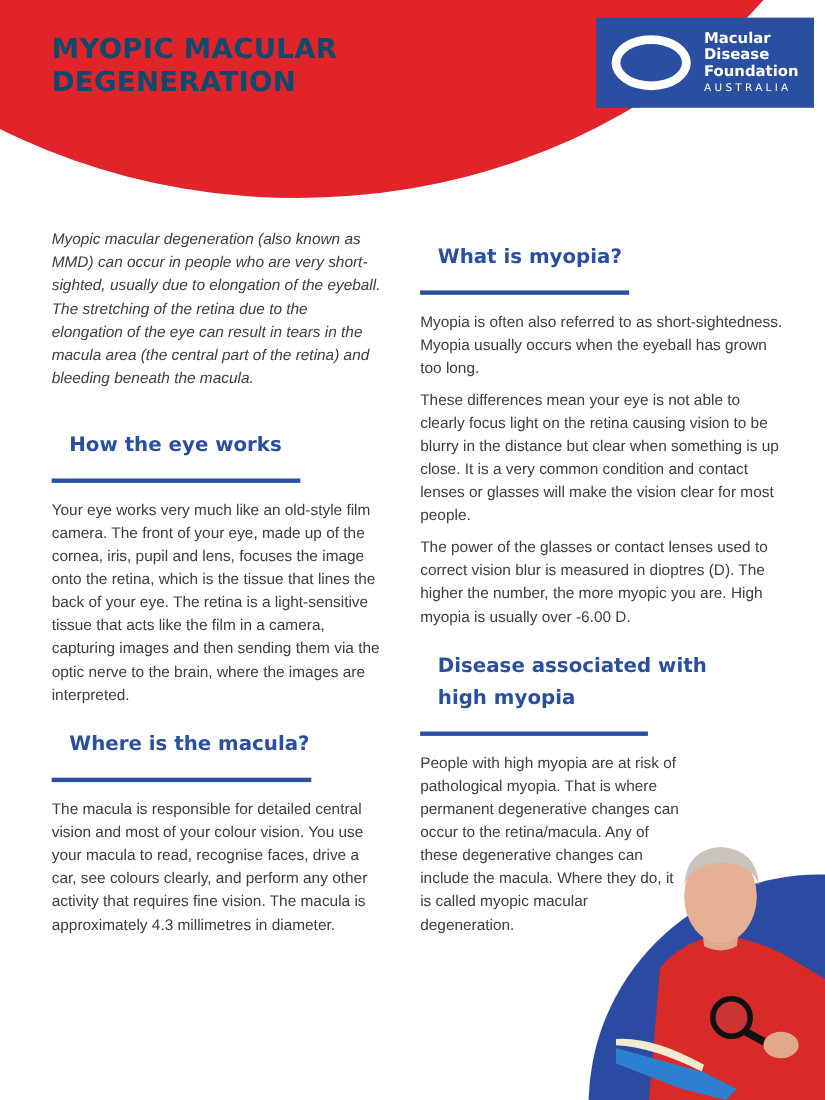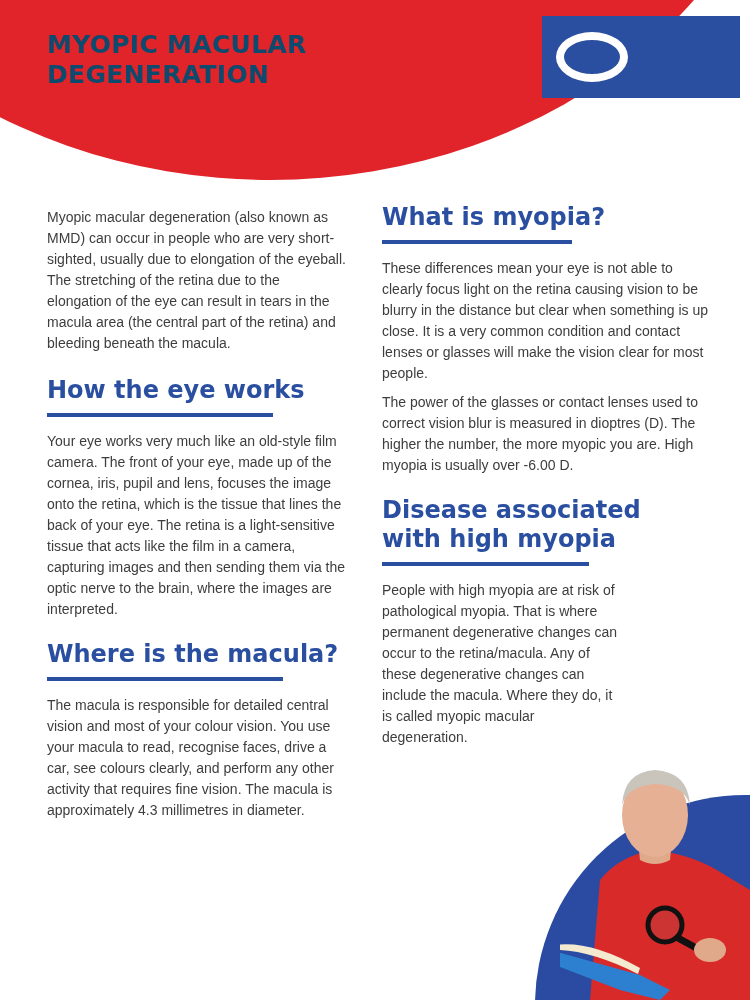--- a/index.html
+++ b/index.html
@@ -34,56 +34,63 @@
   .logo-country { font-size: 9.5px; letter-spacing: 3px; display: block; margin-top: 2px; }
 
   .col { position: absolute; }
   .col-left { left: 47px; top: 207px; width: 300px; }
   .col-right { left: 382px; top: 203px; width: 330px; }
 
   p.body {
     margin: 0 0 8px 0; font-size: 14px; line-height: 21px; color: #3d3d3d;
   }
   h2.sec {
-    margin: 0; color: #2a4ea0; font-family: "DejaVu Sans", sans-serif;
-    font-weight: 800; font-size: 24px; line-height: 29px;
+    margin: 16px; color: #2a4ea0; font-family: "DejaVu Sans", sans-serif;
+    font-weight: 800; font-size: 18px; line-height: 29px;
   }
   .underline { height: 4px; background: #2a4ea0; margin: 8px 0 14px 0; }
 
   .photo-circle {
     position: absolute; left: 535px; top: 795px; width: 420px; height: 420px;
     border-radius: 50%; background: #2b4aa2;
   }
   .person { position: absolute; left: 560px; top: 750px; width: 190px; height: 250px; }
 </style>
 </head>
 <body>
 
 <div class="red-blob"></div>
 <h1 class="doc-title">MYOPIC MACULAR DEGENERATION</h1>
 
 <div class="logo">
   <div class="logo-eye"></div>
+  <div class="logo-text">
+    <span class="logo-line">Macular</span>
+    <span class="logo-line">Disease</span>
+    <span class="logo-line">Foundation</span>
+    <span class="logo-country">AUSTRALIA</span>
+  </div>
 </div>
 
 <div class="col col-left">
-  <p class="body" style="margin-bottom:22px;">Myopic macular degeneration (also known as MMD) can occur in people who are very short-sighted, usually due to elongation of the eyeball. The stretching of the retina due to the elongation of the eye can result in tears in the macula area (the central part of the retina) and bleeding beneath the macula.</p>
+  <p class="body" style="margin-bottom:36px;font-style:italic;">Myopic macular degeneration (also known as MMD) can occur in people who are very short-sighted, usually due to elongation of the eyeball. The stretching of the retina due to the elongation of the eye can result in tears in the macula area (the central part of the retina) and bleeding beneath the macula.</p>
 
   <h2 class="sec">How the eye works</h2>
   <div class="underline" style="width:226px;"></div>
   <p class="body" style="margin-bottom:20px;">Your eye works very much like an old-style film camera. The front of your eye, made up of the cornea, iris, pupil and lens, focuses the image onto the retina, which is the tissue that lines the back of your eye. The retina is a light-sensitive tissue that acts like the film in a camera, capturing images and then sending them via the optic nerve to the brain, where the images are interpreted.</p>
 
   <h2 class="sec">Where is the macula?</h2>
   <div class="underline" style="width:236px;"></div>
   <p class="body">The macula is responsible for detailed central vision and most of your colour vision. You use your macula to read, recognise faces, drive a car, see colours clearly, and perform any other activity that requires fine vision. The macula is approximately 4.3 millimetres in diameter.</p>
 </div>
 
 <div class="col col-right">
   <h2 class="sec">What is myopia?</h2>
   <div class="underline" style="width:190px;"></div>
+  <p class="body">Myopia is often also referred to as short-sightedness. Myopia usually occurs when the eyeball has grown too long.</p>
   <p class="body">These differences mean your eye is not able to clearly focus light on the retina causing vision to be blurry in the distance but clear when something is up close. It is a very common condition and contact lenses or glasses will make the vision clear for most people.</p>
   <p class="body" style="margin-bottom:20px;">The power of the glasses or contact lenses used to correct vision blur is measured in dioptres (D). The higher the number, the more myopic you are. High myopia is usually over -6.00 D.</p>
 
   <h2 class="sec" style="width:260px;">Disease associated with high myopia</h2>
   <div class="underline" style="width:207px;"></div>
   <p class="body" style="width:240px;">People with high myopia are at risk of pathological myopia. That is where permanent degenerative changes can occur to the retina/macula. Any of these degenerative changes can include the macula. Where they do, it is called myopic macular degeneration.</p>
 </div>
 
 <div class="photo-circle"></div>
 <svg class="person" viewBox="0 0 190 250">

